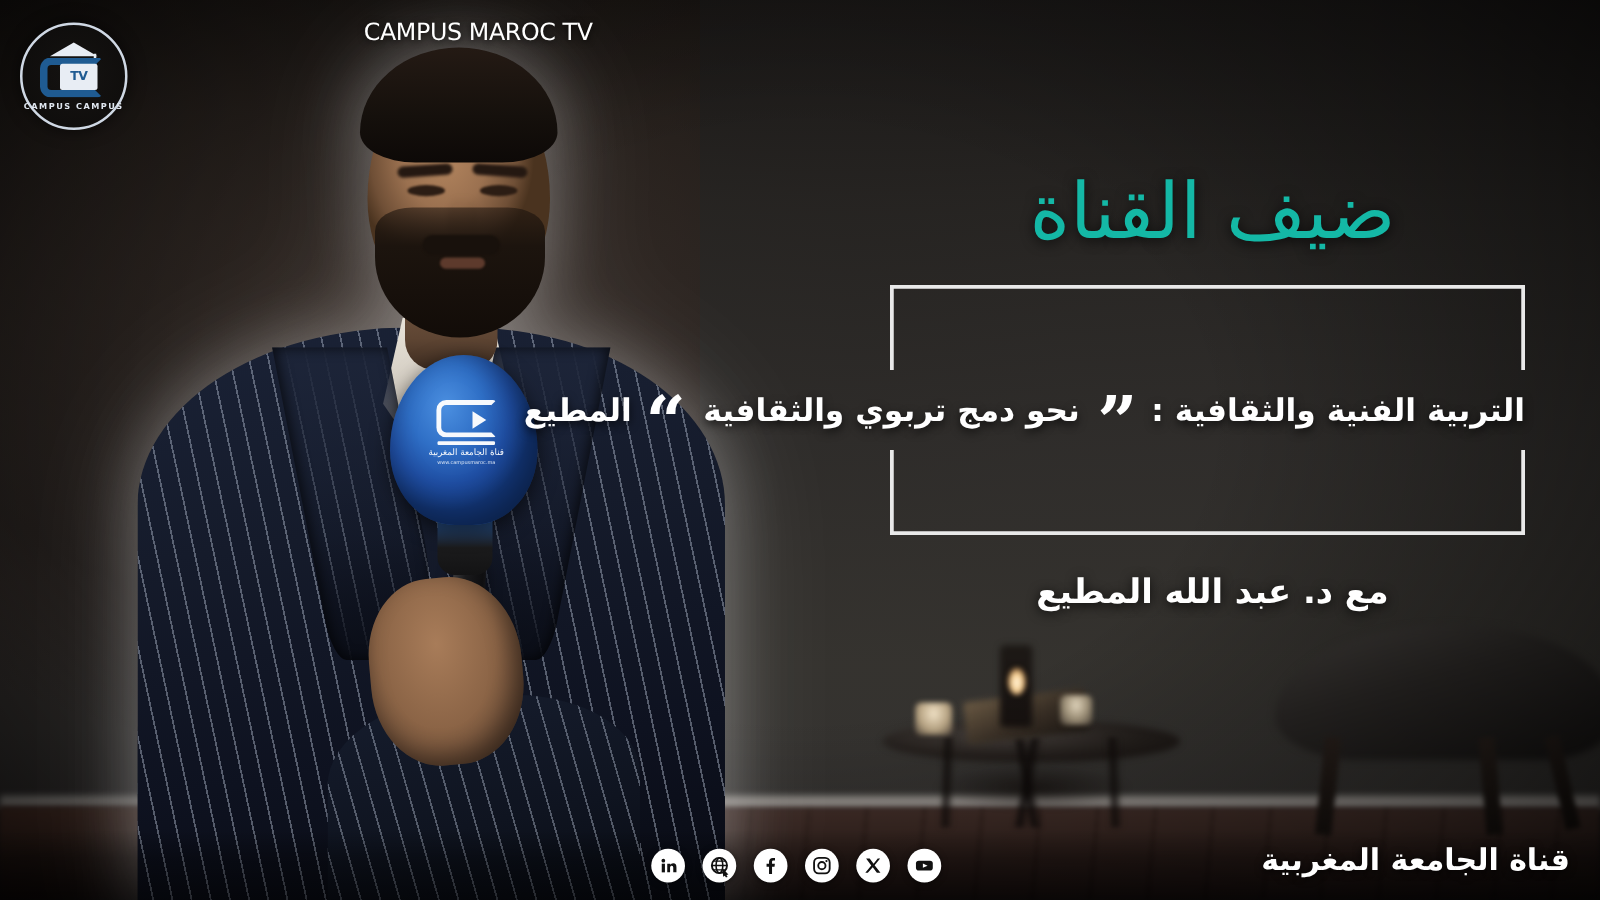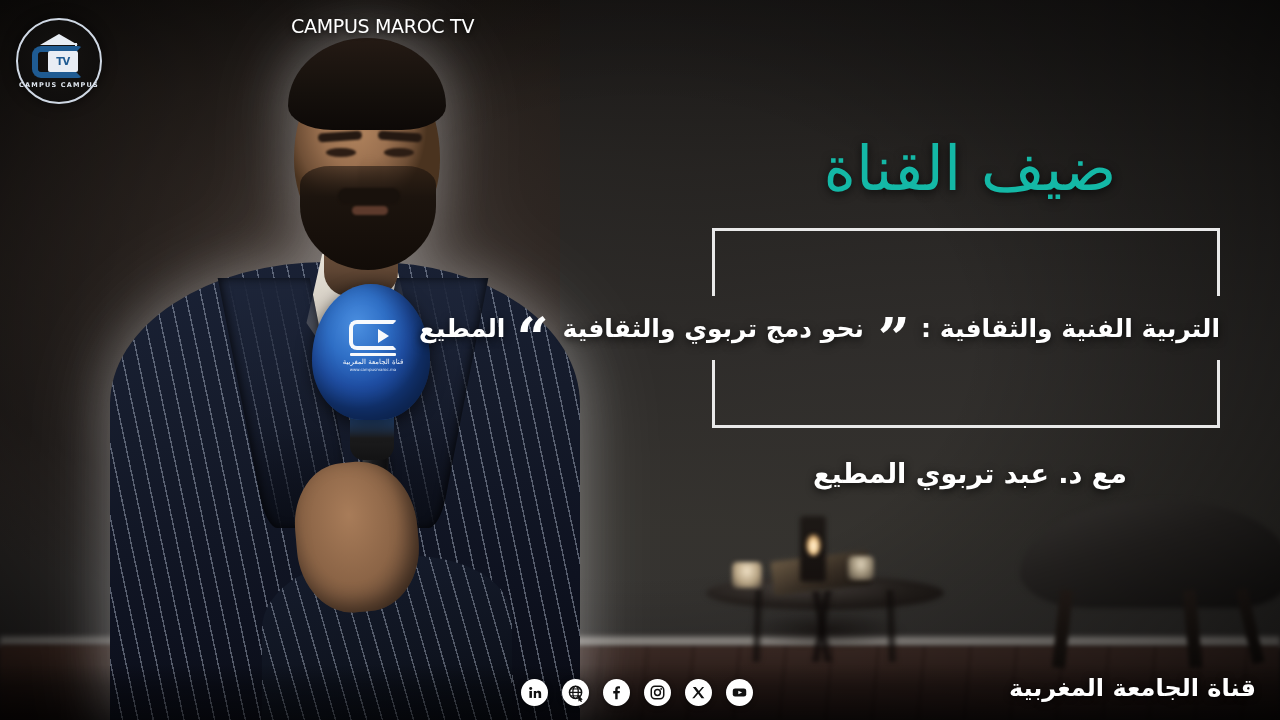--- a/index.html
+++ b/index.html
@@ -451,21 +451,21 @@
         <div class="qt-line">التربية الفنية والثقافية :</div>
         <div class="qt-mid-row">
           <span class="qmark qmark-close">”</span>
           <span class="qt-line">نحو دمج تربوي والثقافية</span>
           <span class="qmark qmark-open">“</span>
         </div>
         <div class="qt-line">المطيع</div>
       </div>
     </div>
 
-    <div class="panel-guest">مع د. عبد تربوي المطيع</div>
+    <div class="panel-guest">مع د. عبد الله المطيع</div>
   </div>
 
   <div class="bottombar"></div>
 
   <div class="bb-wordmark">CAMPUS MAROC TV</div>
 
   <div class="socials">
     <span class="sicon">
       <svg width="17" height="17" viewBox="0 0 24 24">
           <rect x="2.5" y="6.5" width="19" height="11" rx="3.2" fill="#111"></rect>

